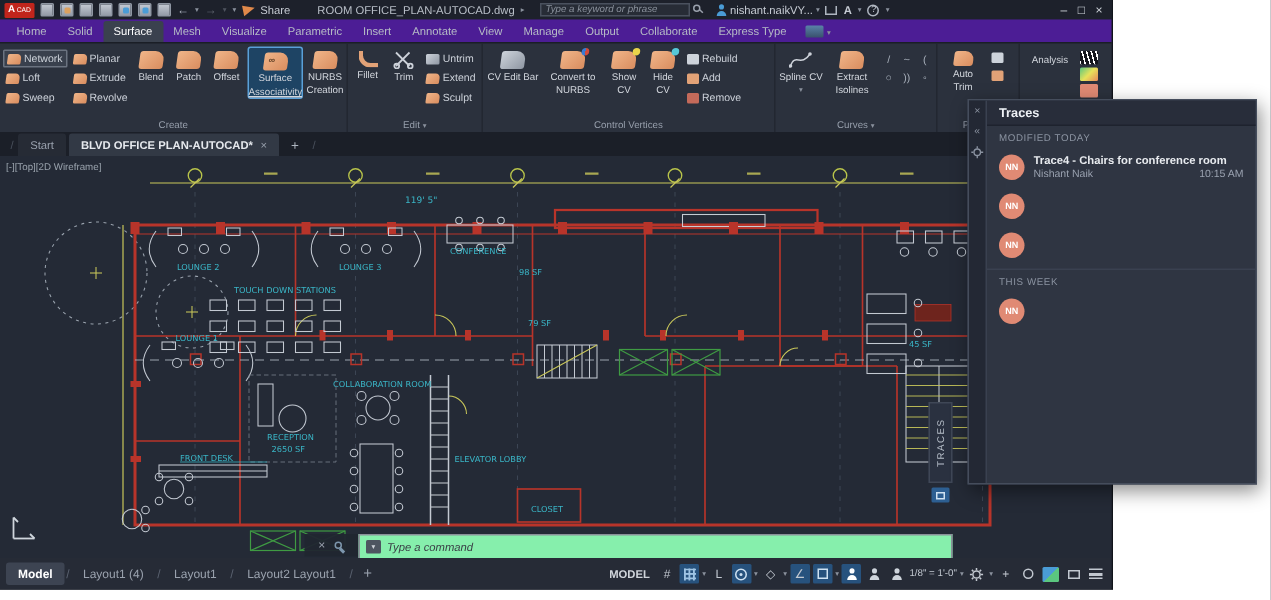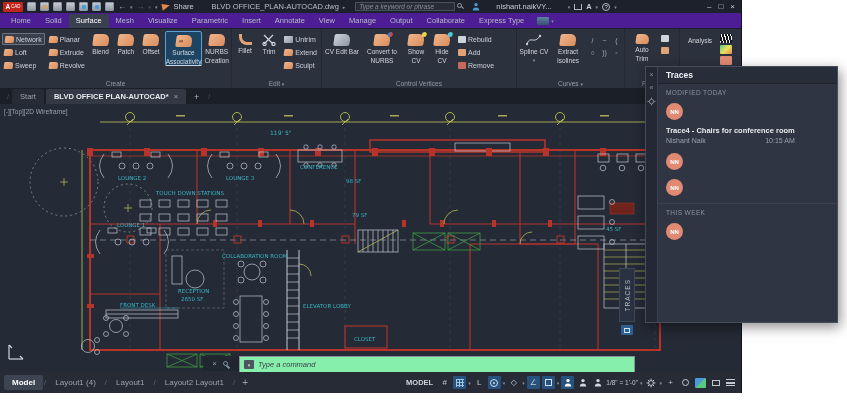--- a/index.html
+++ b/index.html
@@ -28,21 +28,21 @@
   .shareic{width:0;height:0;border-left:8px solid #e0894a;border-top:3px solid transparent;
            border-bottom:4px solid transparent;transform:rotate(-12deg);}
   .fname{color:#b9bfc8;margin-left:14px;white-space:nowrap;}
   .searchwrap{display:flex;align-items:center;gap:2px;margin-left:6px;}
   .search{width:100px;height:9px;background:#272c36;border:1px solid #4a515e;color:#cfd4da;
           font-size:6.5px;font-style:italic;padding:0 3px;}
   .search::placeholder{color:#8a919c;}
   .lens{width:7px;height:7px;position:relative;}
   .lens b{position:absolute;left:0;top:0;width:5px;height:5px;border:1px solid #9aa1ad;border-radius:50%;}
   .lens i{position:absolute;left:4px;top:4px;width:3px;height:1px;background:#9aa1ad;transform:rotate(45deg);}
-  .userwrap{display:flex;align-items:center;gap:16px;margin-left:4px;color:#c7ccd4;}
+  .userwrap{display:flex;align-items:center;gap:2px;margin-left:4px;color:#c7ccd4;}
   .cartic{width:8px;height:6px;border:1px solid #aeb5c0;border-top:none;position:relative;}
   .helpc{width:8px;height:8px;border:1px solid #aeb5c0;border-radius:50%;font-size:6px;
          display:flex;align-items:center;justify-content:center;color:#c7ccd4;}
   .winbtns{margin-left:auto;display:flex;gap:7px;font-size:8px;color:#cfd4da;padding-right:3px;}
 
   
   .rtabs{height:15px;background:#4c1d95;display:flex;align-items:flex-end;gap:0;
          font-size:7.5px;color:#b6bcc6;padding-left:4px;}
   .rtab{padding:2px 7px 3px;cursor:default;}
   .rtab.active{background:#3a414e;color:#fff;border-radius:2px 2px 0 0;}
@@ -143,21 +143,21 @@
 
   
   #palette{position:absolute;left:645px;top:66px;width:193px;height:257px;display:flex;z-index:20;
            box-shadow:2px 4px 12px rgba(0,0,0,.45);border:1px solid #454d5c;background:#2f3542;}
   .pstrip{width:12px;background:#232834;display:flex;flex-direction:column;align-items:center;
           gap:6px;padding-top:4px;color:#8a92a0;font-size:7px;border-right:1px solid #3a4150;}
   .pbody{flex:1;display:flex;flex-direction:column;}
   .phead{height:17px;background:#282d3a;border-bottom:1px solid #1e232e;display:flex;align-items:center;
          padding:0 8px;font-size:8.5px;font-weight:bold;color:#eef1f5;}
   .psec{padding:5px 8px 2px;font-size:6.5px;letter-spacing:.4px;color:#8b93a1;}
-  .pitem{display:flex;gap:6px;padding:4px 8px;align-items:flex-start;flex-direction:column;}
+  .pitem{display:flex;gap:6px;padding:4px 8px;align-items:flex-start;}
   .avatar{width:17px;height:17px;border-radius:50%;background:#e08a74;color:#fff;font-size:6px;
           font-weight:bold;display:flex;align-items:center;justify-content:center;flex:0 0 auto;margin-top:1px;}
   .pmain{flex:1;min-width:0;}
   .ptitle{font-size:7.5px;font-weight:bold;color:#e8ebef;white-space:nowrap;overflow:hidden;}
   .pmeta{display:flex;justify-content:space-between;font-size:7px;color:#9aa2b0;margin-top:2px;}
   .pdiv{height:1px;background:#3a4150;margin:3px 0 0;}
   .gear8{display:block;}
 </style>
 </head>
 <body>
@@ -190,21 +190,21 @@
     <span class="qicon">
         <i></i>
       </span>
     <span class="undoredo">←</span>
       <span class="car">▾</span>
     <span class="undoredo dim">→</span>
       <span class="car dim">▾</span>
     <span class="car">▾</span>
     <span class="shareic"></span>
     <span>Share</span>
-    <span class="fname">BLVD OFFICE_PLAN-AUTOCAD.dwg</span>
+    <span class="fname">ROOM OFFICE_PLAN-AUTOCAD.dwg</span>
     <span class="car">▸</span>
     <span class="searchwrap">
       <input class="search" placeholder="Type a keyword or phrase" style="">
       <span class="lens">
           <b></b>
           <i></i>
         </span>
     </span>
     <span class="userwrap">
       <svg width="8" height="9" viewBox="0 0 8 9">

